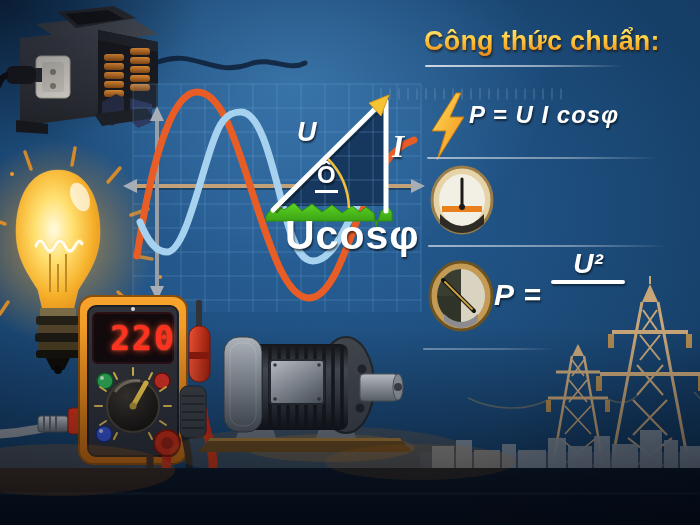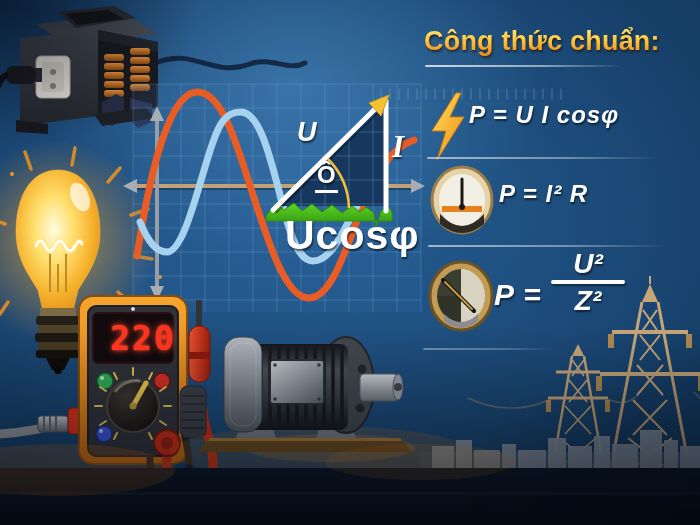--- a/index.html
+++ b/index.html
@@ -375,28 +375,26 @@
 </svg>
 
 <div class="vignette"></div>
 
 <div class="ov title" style="left:424px;top:26px;">Công thức chuẩn:</div>
 <div class="rule" style="left:425px;top:65px;width:198px;"></div>
 
 <div class="ov formula" style="left:469px;top:101px;">P = U I cosφ</div>
 <div class="rule" style="left:427px;top:157px;width:232px;opacity:.75;"></div>
 
-<div class="ov formula" style="left:499px;top:180px;">P = I² R</div>
 <div class="rule" style="left:428px;top:245px;width:240px;opacity:.75;"></div>
 
 <div class="ov formula" style="left:494px;top:278px;font-size:30px;">P =</div>
 <div class="ov frac" style="left:551px;top:249px;">
   <span class="num">U²</span>
   <span class="bar" style="width:74px;"></span>
-  <span class="den">Z²</span>
 </div>
 <div class="rule" style="left:423px;top:348px;width:132px;opacity:.45;"></div>
 
 <div class="ov glabel lblU" style="left:297px;top:117px;">U</div>
 <div class="ov glabel lblPhi" style="left:315px;top:161px;">Ô</div>
 <div class="ov glabel lblI" style="left:392px;top:129px;">I</div>
 <div class="ov glabel lblUcos" style="left:285px;top:212px;">Ucosφ</div>
 
 <div class="ov lcd" style="left:96px;top:317px;width:74px;height:42px;">220</div>
 

